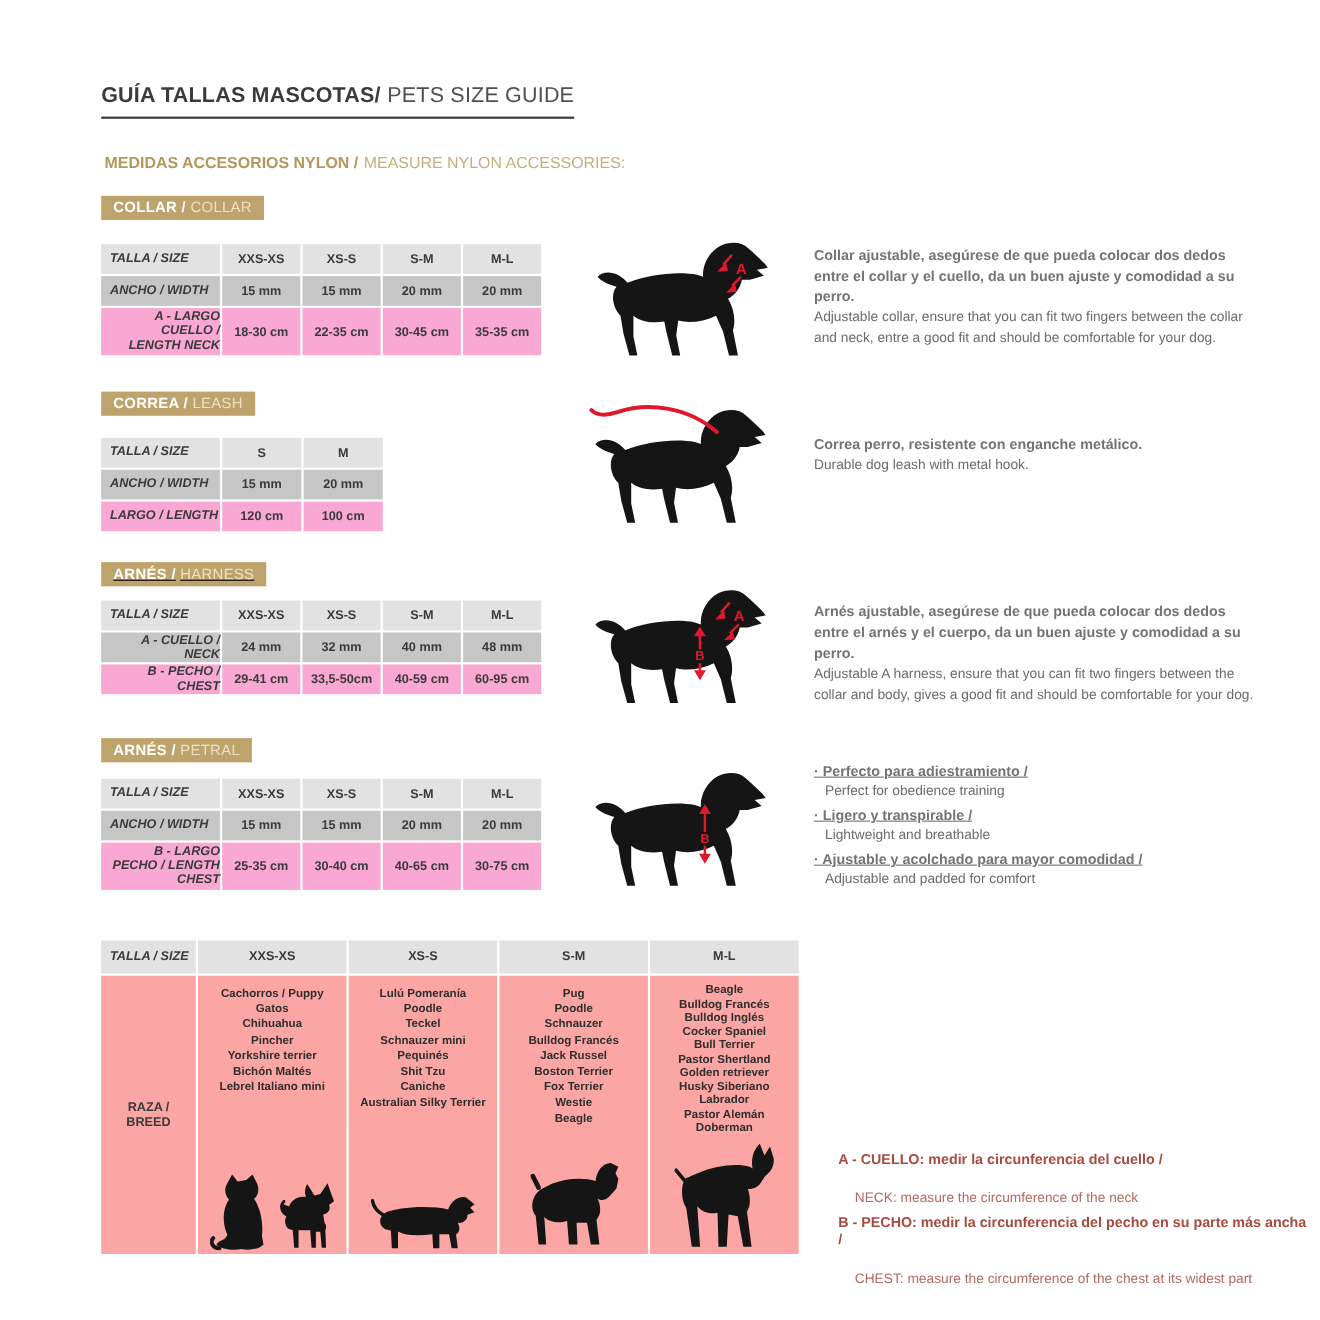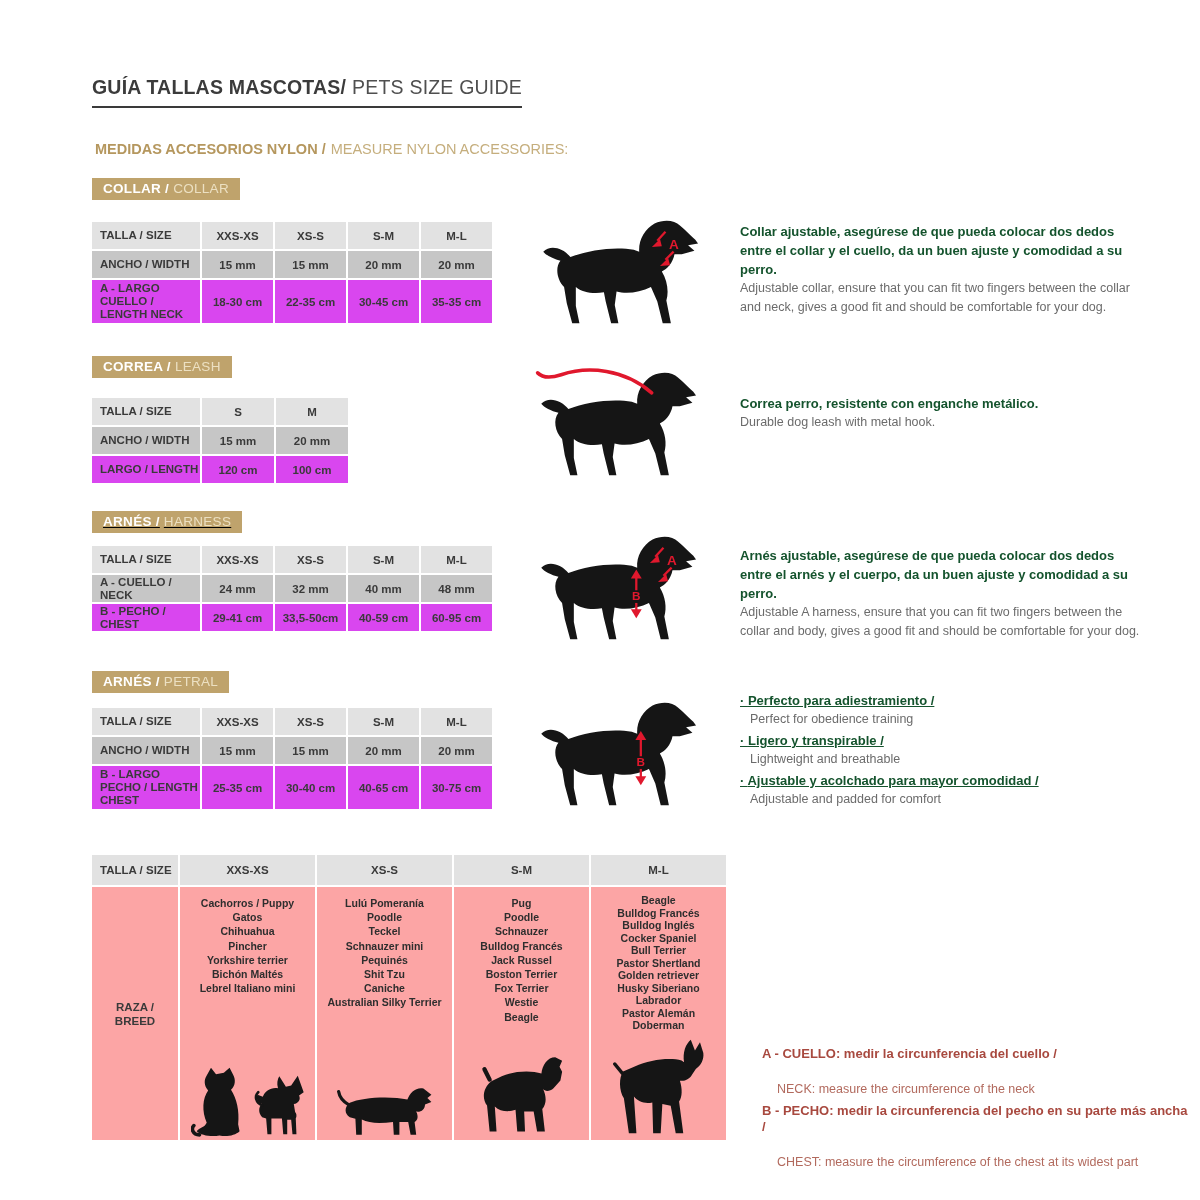--- a/index.html
+++ b/index.html
@@ -20,28 +20,28 @@
          letter-spacing:.3px;white-space:nowrap;}
   .b1{font-weight:700;color:#fff;}
   .b2{font-weight:400;color:#ece0c2;margin-left:4px;}
 
   
   .stable{position:absolute;display:grid;gap:2px;font-weight:700;color:#3a3a3a;font-size:11.5px;}
   .collar-grid,.petral-grid{grid-template-columns:108px repeat(4,71px);grid-template-rows:27px 27px 43px;}
   .harness-grid{grid-template-columns:108px repeat(4,71px);grid-template-rows:27px 27px 27px;}
   .leash-grid{grid-template-columns:108px 72px 72px;grid-template-rows:27px 27px 27px;}
   .cell{display:flex;align-items:center;justify-content:center;text-align:center;}
-  .cell.label{justify-content:flex-start;text-align:left;padding-left:8px;line-height:13px;}
+  .cell.label{justify-content:flex-start;text-align:right;padding-left:8px;line-height:13px;font-style:italic;}
   .th{background:#e2e2e2;}
   .tm{background:#c6c6c6;}
-  .tw{background:#d946ef;}
+  .tw{background:#f9a8d4;}
 
   
   .desc{position:absolute;width:404px;}
-  .des{font-weight:700;color:#14532d;font-size:13px;line-height:19px;}
+  .des{font-weight:700;color:#737373;font-size:13px;line-height:19px;}
   .den{font-weight:400;color:#6b6b6b;font-size:12.5px;line-height:19px;}
   .bullets{position:absolute;width:420px;}
   .bullet{margin-bottom:2px;}
   .bullet .den{padding-left:10px;line-height:18px;margin-bottom:4px;}
   .bullet .des{line-height:18px;text-decoration:underline;}
 
   
   .dog{position:absolute;}
 
   
@@ -104,21 +104,21 @@
     <g fill="none" stroke="#e0182d" stroke-width="2.5">
       <line x1="143" y1="24" x2="134" y2="34"></line>
       <line x1="152" y1="46" x2="143" y2="55"></line>
     </g>
     <polygon points="128,41 137,32 139,40" fill="#e0182d"></polygon>
     <polygon points="137,62 146,53 148,61" fill="#e0182d"></polygon>
     <text x="147" y="43" font-size="15" font-weight="bold" fill="#e0182d">A</text>
   </svg>
   <div class="desc" style="left:740px;top:222px;">
     <div class="des">Collar ajustable, asegúrese de que pueda colocar dos dedos entre el collar y el cuello, da un buen ajuste y comodidad a su perro.</div>
-    <div class="den">Adjustable collar, ensure that you can fit two fingers between the collar and neck, gives a good fit and should be comfortable for your dog.</div>
+    <div class="den">Adjustable collar, ensure that you can fit two fingers between the collar and neck, entre a good fit and should be comfortable for your dog.</div>
   </div>
 
   <div class="badge" style="left:92px;top:356px;">
     <span class="b1">CORREA /</span><span class="b2">LEASH</span>
   </div>
   <div class="stable leash-grid" style="left:92px;top:398px;">
     <div class="cell th label">TALLA / SIZE</div>
     <div class="cell th">S</div>
     <div class="cell th">M</div>
     <div class="cell tm label">ANCHO / WIDTH</div>

